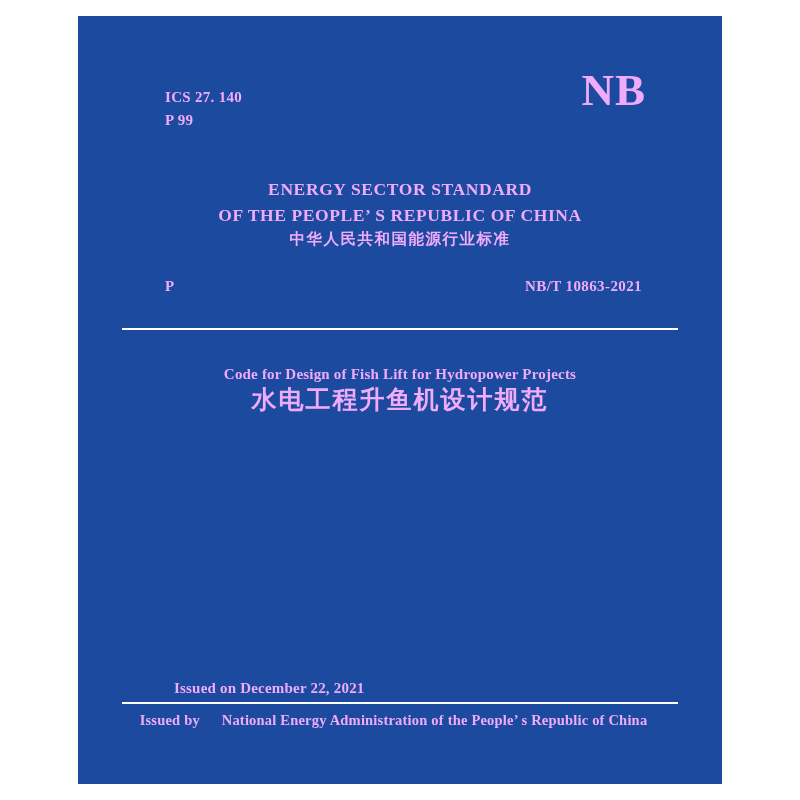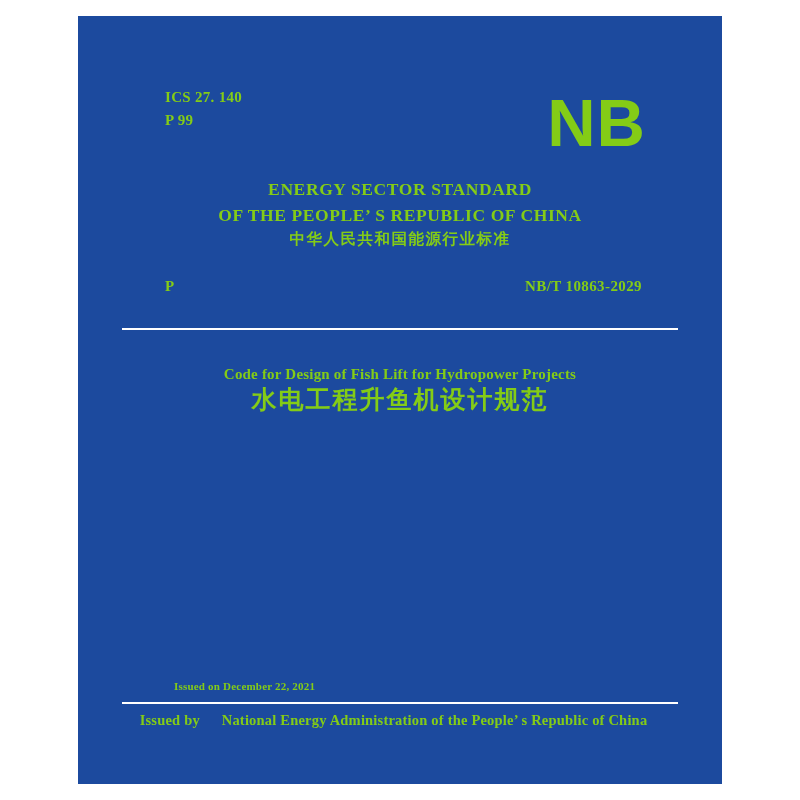--- a/index.html
+++ b/index.html
@@ -19,44 +19,43 @@
     background: #ffffff;
     overflow: hidden;
   }
   .cover {
     position: absolute;
     left: 78px;
     top: 16px;
     width: 644px;
     height: 768px;
     background: #1c4a9e;
-    color: #84cc16;
+    color: #f0abfc;
     box-sizing: border-box;
   }
   
   .ics-block {
     position: absolute;
     left: 87px;
     top: 70px;
     font-family: "Liberation Serif", serif;
     font-weight: bold;
     font-size: 15px;
     line-height: 1.55;
     letter-spacing: 0.3px;
   }
   .nb-logo {
     position: absolute;
     right: 76px;
     top: 52px;
-    font-family: Liberation Sans, sans-serif;
+    font-family: Liberation Serif, serif;
     font-weight: bold;
-    font-size: 67px;
+    font-size: 45px;
     letter-spacing: 1px;
     line-height: 1;
-    margin-top: 21px;
   }
   .std-titles {
     position: absolute;
     left: 0;
     right: 0;
     top: 160px;
     text-align: center;
   }
   .std-titles .en1,
   .std-titles .en2 {
@@ -116,21 +115,21 @@
   }
   .dates-row {
     position: absolute;
     left: 96px;
     right: 78px;
     top: 664px;
     display: flex;
     justify-content: space-between;
     font-family: "Liberation Serif", serif;
     font-weight: bold;
-    font-size: 11px;
+    font-size: 15px;
     letter-spacing: 0.2px;
   }
   .issued-by {
     position: absolute;
     left: 40px;
     right: 53px;
     top: 696px;
     text-align: center;
     font-family: "Liberation Serif", serif;
     font-weight: bold;
@@ -153,21 +152,21 @@
     <div class="nb-logo">NB</div>
 
     <div class="std-titles">
       <div class="en1">ENERGY SECTOR STANDARD</div>
       <div class="en2">OF THE PEOPLE’ S REPUBLIC OF CHINA</div>
       <div class="cn">中华人民共和国能源行业标准</div>
     </div>
 
     <div class="code-row">
       <span>P</span>
-      <span>NB/T 10863-2029</span>
+      <span>NB/T 10863-2021</span>
     </div>
 
     <div class="rule rule-top"></div>
 
     <div class="doc-title">
       <div class="en">Code for Design of Fish Lift for Hydropower Projects</div>
       <div class="cn">水电工程升鱼机设计规范</div>
     </div>
 
     <div class="rule rule-bottom"></div>

